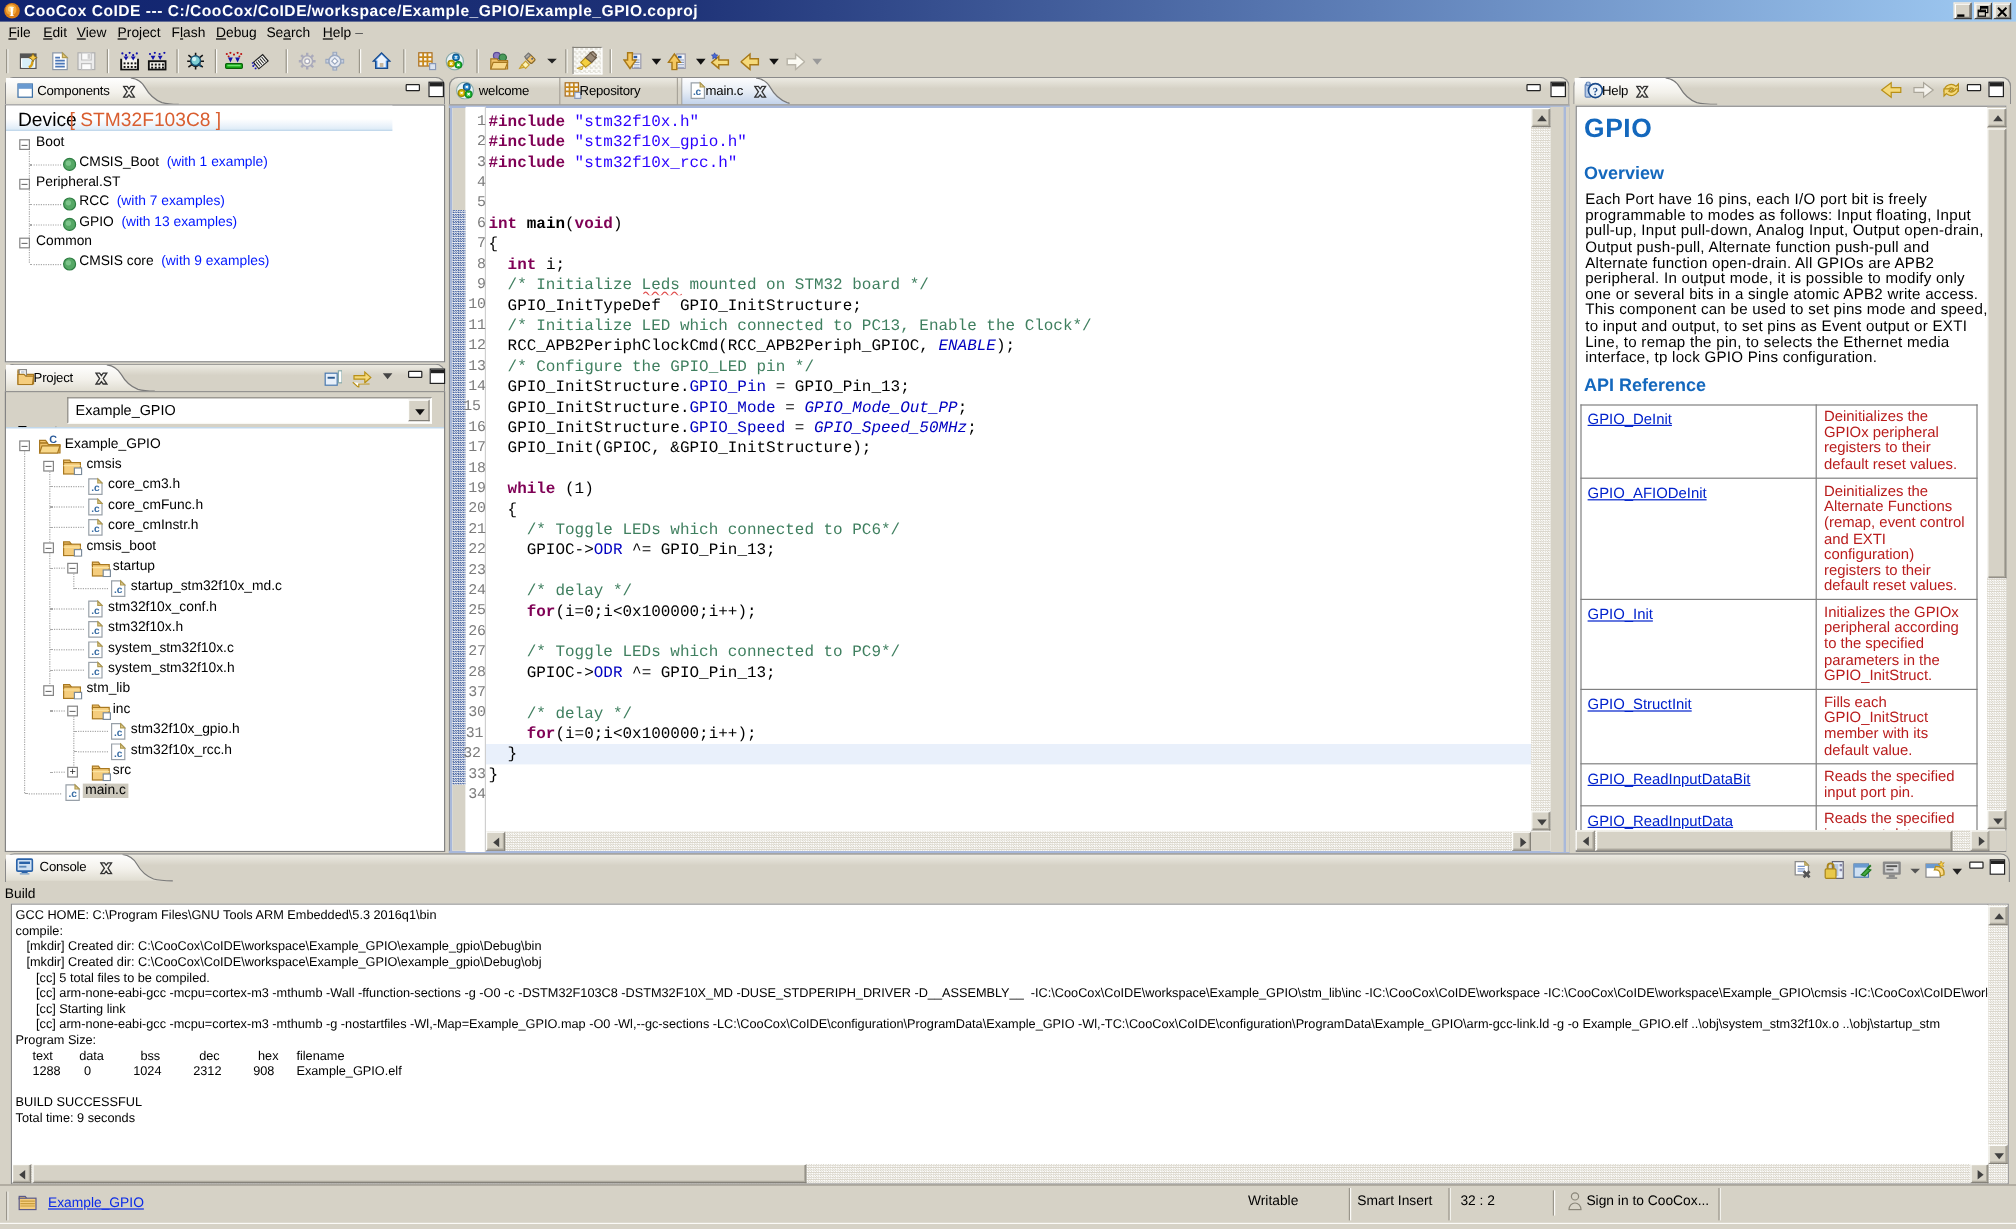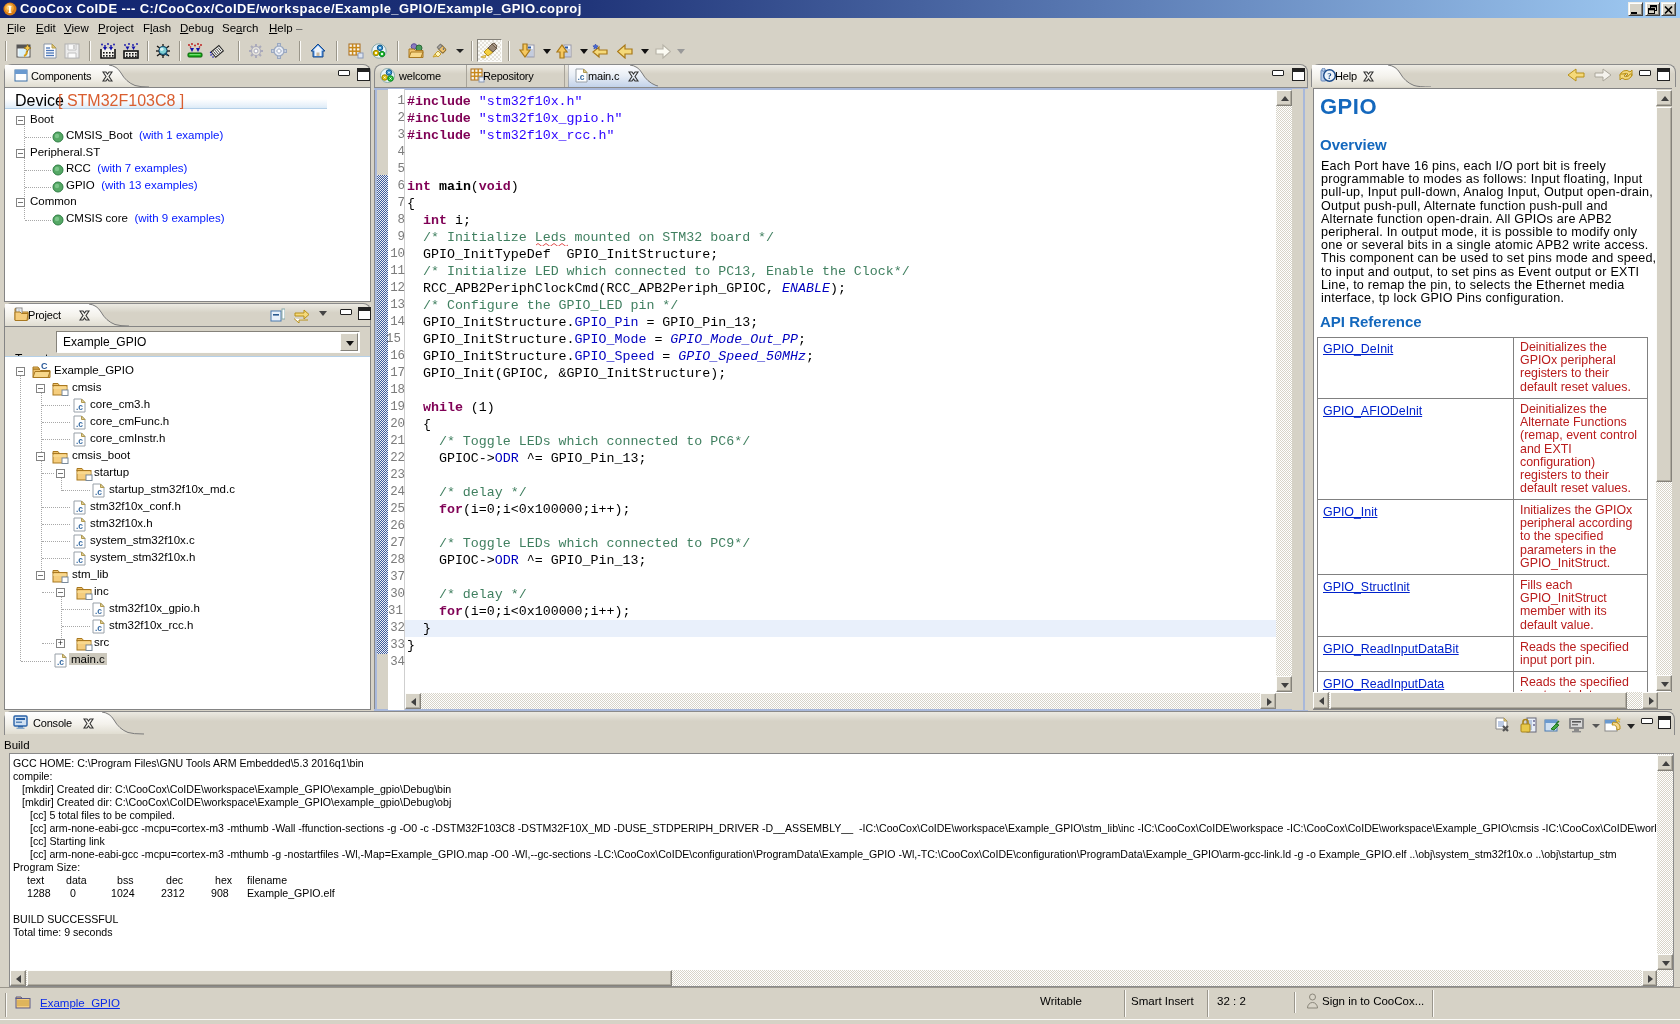--- a/index.html
+++ b/index.html
@@ -750,21 +750,21 @@
 <div class="ln" style="left:12px;top:454px;width:19px;text-align:right">26</div>
 <div class="ln" style="left:12px;top:471px;width:19px;text-align:right">27</div>
 <div class="cl" style="left:33px;top:471px">    <span class="c">/* Toggle LEDs which connected to PC9*/</span></div>
 <div class="ln" style="left:12px;top:488px;width:19px;text-align:right">28</div>
 <div class="cl" style="left:33px;top:488px">    GPIOC-&gt;<span class="f">ODR</span> ^= GPIO_Pin_13;</div>
 <div class="ln" style="left:12px;top:505px;width:19px;text-align:right">37</div>
 <div class="ln" style="left:12px;top:522px;width:19px;text-align:right">30</div>
 <div class="cl" style="left:33px;top:522px">    <span class="c">/* delay */</span></div>
 <div class="ln" style="left:12px;top:539px;width:19px;text-align:center">31</div>
 <div class="cl" style="left:33px;top:539px">    <span class="k">for</span>(i=0;i&lt;0x100000;i++);</div>
-<div class="ln" style="left:12px;top:556px;width:19px;text-align:right">32</div>
+<div class="ln" style="left:12px;top:556px;width:19px;">32</div>
 <div class="cl" style="left:33px;top:556px">  }</div>
 <div class="ln" style="left:12px;top:573px;width:19px;text-align:right">33</div>
 <div class="cl" style="left:33px;top:573px">}</div>
 <div class="ln" style="left:12px;top:590px;width:19px;text-align:right">34</div>
       </div>
 </div>
 <div class="a" style="left:918px;top:25px;width:16px;height:621px;background:#d6d2c6"></div>
 <div class="a" style="left:929px;top:25px;width:2px;height:621px;background:#a8b8da"></div>
 
 <div class="a sbtrack" style="left:902px;top:26px;width:16px;height:602px"></div>

